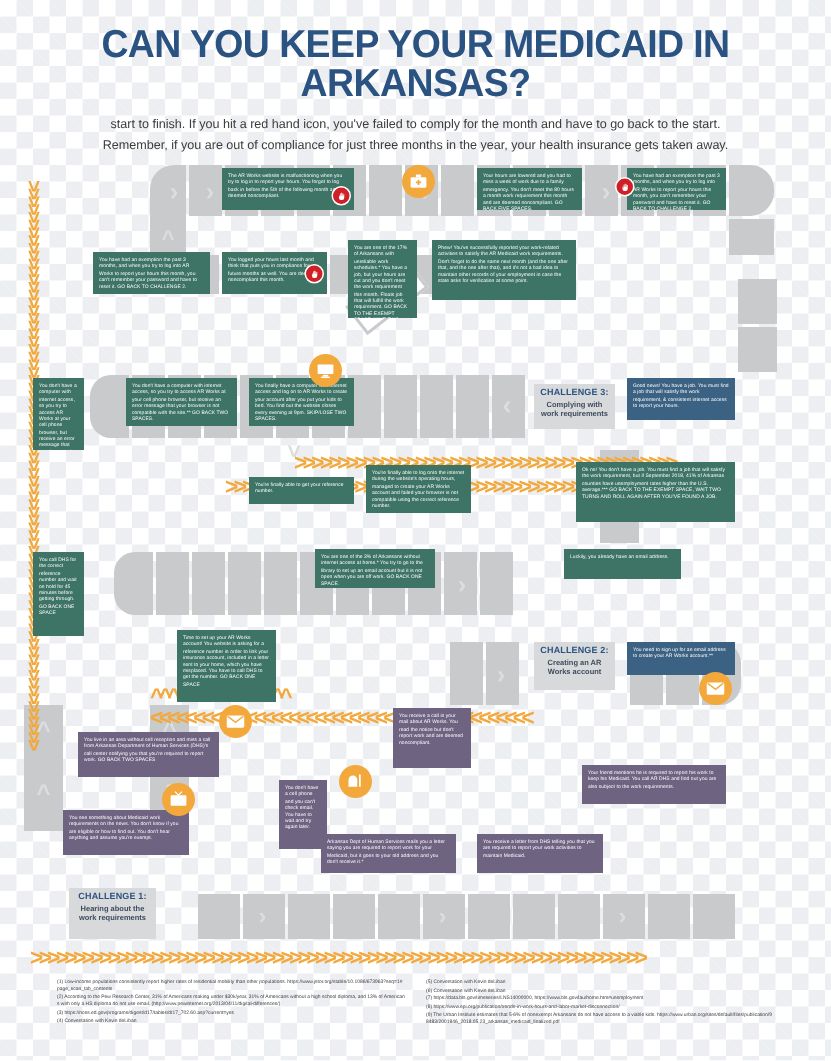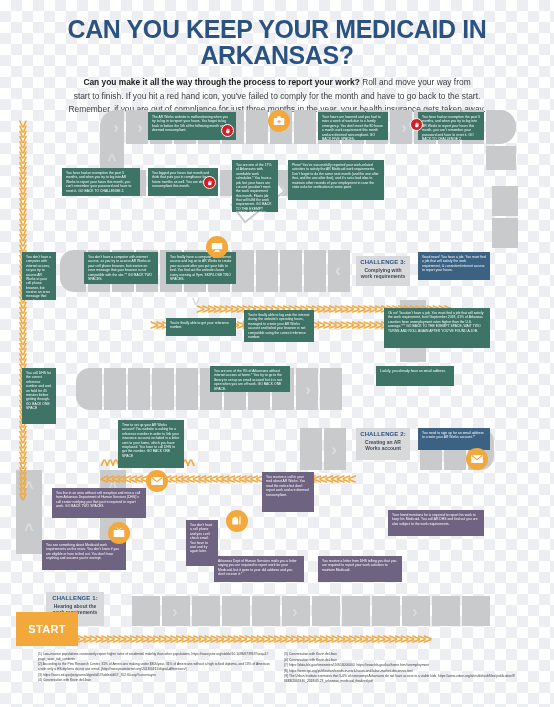--- a/index.html
+++ b/index.html
@@ -100,23 +100,20 @@
 </head>
 <body>
 
 <div id="board-bg"></div>
 
 <div id="page">
 
   <div class="header">
     <div class="title">CAN YOU KEEP YOUR MEDICAID IN ARKANSAS?</div>
     <div class="sub">
-      <div>
-        <b>Can you make it all the way through the process to report your work?</b><span> Roll and move your way from</span>
-      </div>
       <div>start to finish. If you hit a red hand icon, you've failed to comply for the month and have to go back to the start.</div>
       <div>Remember, if you are out of compliance for just three months in the year, your health insurance gets taken away.</div>
     </div>
   </div>
 
   <div class="tile" style="left:100px;top:110px;width:24px;height:34px;border-radius:16px 0 0 0;"></div>
   <div class="tile" style="left:126px;top:110px;width:22px;height:34px;"></div>
   <div class="tile" style="left:150px;top:110px;width:22px;height:34px;"></div>
   <div class="tile" style="left:174px;top:110px;width:22px;height:34px;"></div>
   <div class="tile" style="left:198px;top:110px;width:22px;height:34px;"></div>
@@ -393,23 +390,20 @@
   </div>
   <div class="challenge" style="left:356px;top:428px;width:54px;height:32px;">
     <div class="ch-t">CHALLENGE 2:</div>
     <div class="ch-s">Creating an AR Works account</div>
   </div>
   <div class="challenge" style="left:46px;top:592px;width:58px;height:34px;">
     <div class="ch-t">CHALLENGE 1:</div>
     <div class="ch-s">Hearing about the work requirements</div>
   </div>
 
-  <div class="startbox" style="left:16px;top:612px;width:62px;height:34px;">
-    <span>START</span>
-  </div>
 
   <div class="notes">
     <div class="notecol">
       <div>(1) Low-income populations consistently report higher rates of residential mobility than other populations. https://www.jstor.org/stable/10.1086/673963?seq=1#page_scan_tab_contents</div>
       <div>(2) According to the Pew Research Center, 31% of Americans making under $30k/year, 31% of Americans without a high school diploma, and 13% of Americans with only a HS diploma do not use email. (http://www.pewinternet.org/2013/04/11/digital-differences/)</div>
       <div>(3) https://nces.ed.gov/programs/digest/d17/tables/dt17_702.60.asp?current=yes</div>
       <div>(4) Conversation with Kevin deLiban</div>
     </div>
     <div class="notecol">
       <div>(5) Conversation with Kevin deLiban</div>

